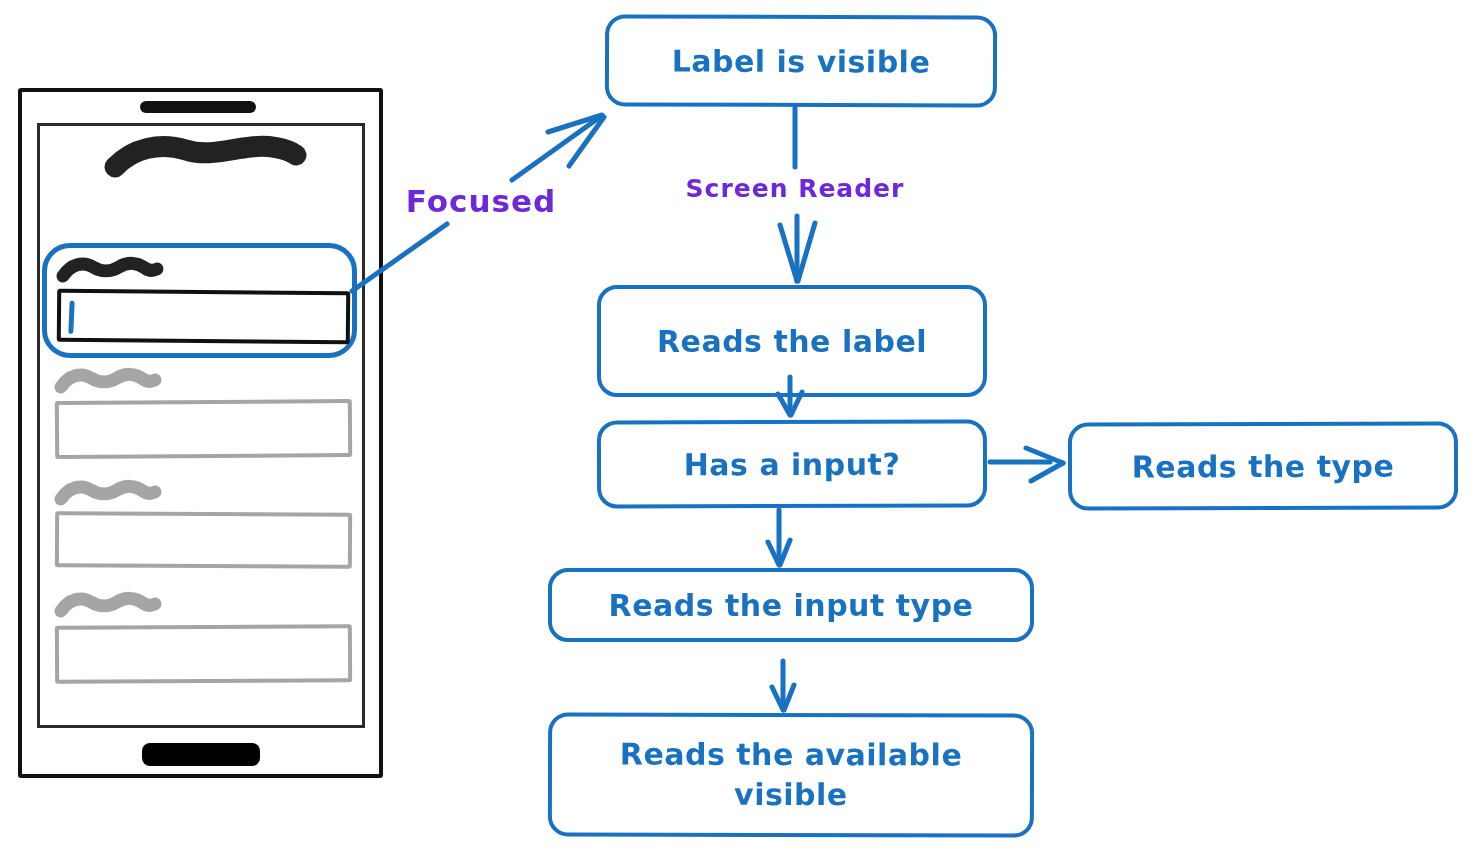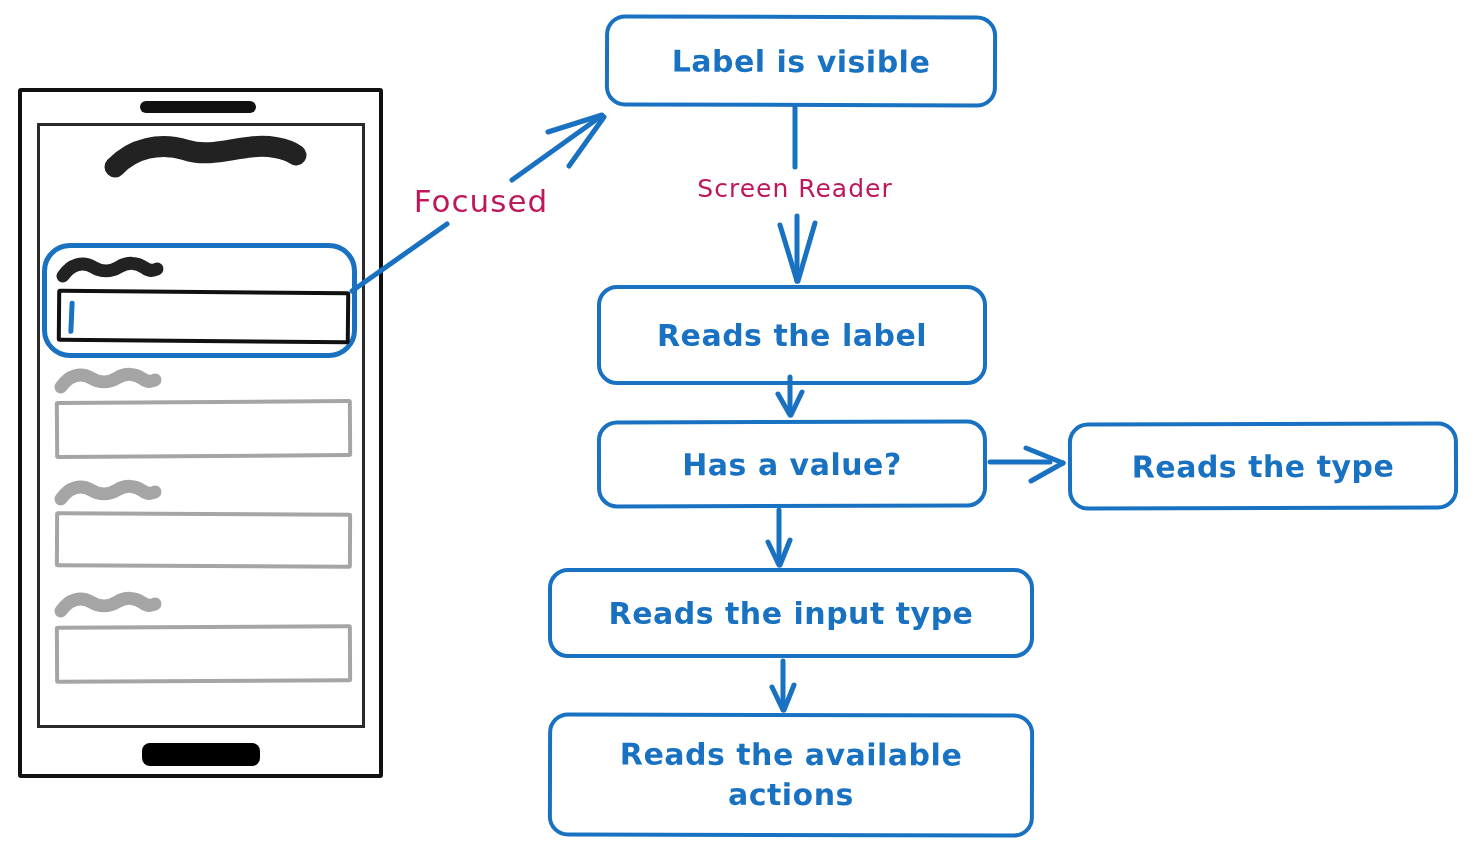--- a/index.html
+++ b/index.html
@@ -8,28 +8,28 @@
     font-family:"DejaVu Sans",sans-serif;
   }
   
   .node{
     position:absolute;box-sizing:border-box;background:#fff;
     border:4px solid #1971c2;border-radius:20px;color:#1971c2;
     display:flex;align-items:center;justify-content:center;
     font-size:30px;font-weight:bold;letter-spacing:.5px;text-align:center;
   }
   .n1{left:605px;top:15px;width:392px;height:92px;transform:rotate(.2deg);}
-  .n2{left:597px;top:285px;width:390px;height:100px;}
+  .n2{left:597px;top:285px;width:390px;height:112px;}
   .n3{left:597px;top:420px;width:390px;height:88px;transform:rotate(-.15deg);}
   .n4{left:1068px;top:422px;width:390px;height:88px;transform:rotate(-.2deg);}
-  .n5{left:548px;top:568px;width:486px;height:90px;}
+  .n5{left:548px;top:568px;width:486px;height:74px;}
   .n6{left:548px;top:713px;width:486px;height:124px;transform:rotate(.15deg);}
   .n6 .wrap{display:inline-block;max-width:350px;line-height:1.35;}
   
-  .annot{position:absolute;color:#be185d;font-weight:normal;text-align:center;}
+  .annot{position:absolute;color:#6d28d9;font-weight:bold;text-align:center;}
   .screen-reader{left:600px;top:174px;width:390px;font-size:25px;letter-spacing:1px;}
   .focused{left:396px;top:183px;width:170px;font-size:31px;letter-spacing:1px;}
   
   .phone{position:absolute;left:18px;top:88px;width:365px;height:690px;
     box-sizing:border-box;border:4px solid #111;border-radius:3px;background:#fff;}
   .speaker{position:absolute;left:118px;top:9px;width:116px;height:12px;background:#111;border-radius:6px;}
   .screen{position:absolute;left:15px;top:31px;width:328px;height:605px;
     box-sizing:border-box;border:3px solid #2a2a2a;background:#fff;}
   .focus-ring{position:absolute;left:20px;top:151px;width:315px;height:115px;
     box-sizing:border-box;border:5px solid #1971c2;border-radius:28px;}
@@ -66,30 +66,30 @@
     <div class="home"></div>
   </div>
 
   <div class="node n1">
     <span>Label is visible</span>
   </div>
   <div class="node n2">
     <span>Reads the label</span>
   </div>
   <div class="node n3">
-    <span>Has a value?</span>
+    <span>Has a input?</span>
   </div>
   <div class="node n4">
     <span>Reads the type</span>
   </div>
   <div class="node n5">
     <span>Reads the input type</span>
   </div>
   <div class="node n6">
-    <span class="wrap">Reads the available actions</span>
+    <span class="wrap">Reads the available visible</span>
   </div>
 
   <div class="annot screen-reader">Screen Reader</div>
   <div class="annot focused">Focused</div>
 
   <svg class="layer" width="1476" height="854" viewBox="0 0 1476 854">
 
     <path class="stroke-ink" stroke-width="21" d="M115,167 C133,148 160,142 186,150 C207,157 230,149 251,147 C268,145 286,148 296,155"></path>
 
     <path class="stroke-ink" stroke-width="13" d="M63,276 c8,-12 20,-15 30,-9 c8,5 18,5 26,0 c8,-5 18,-5 26,1 c4,3 8,3 12,1"></path>

